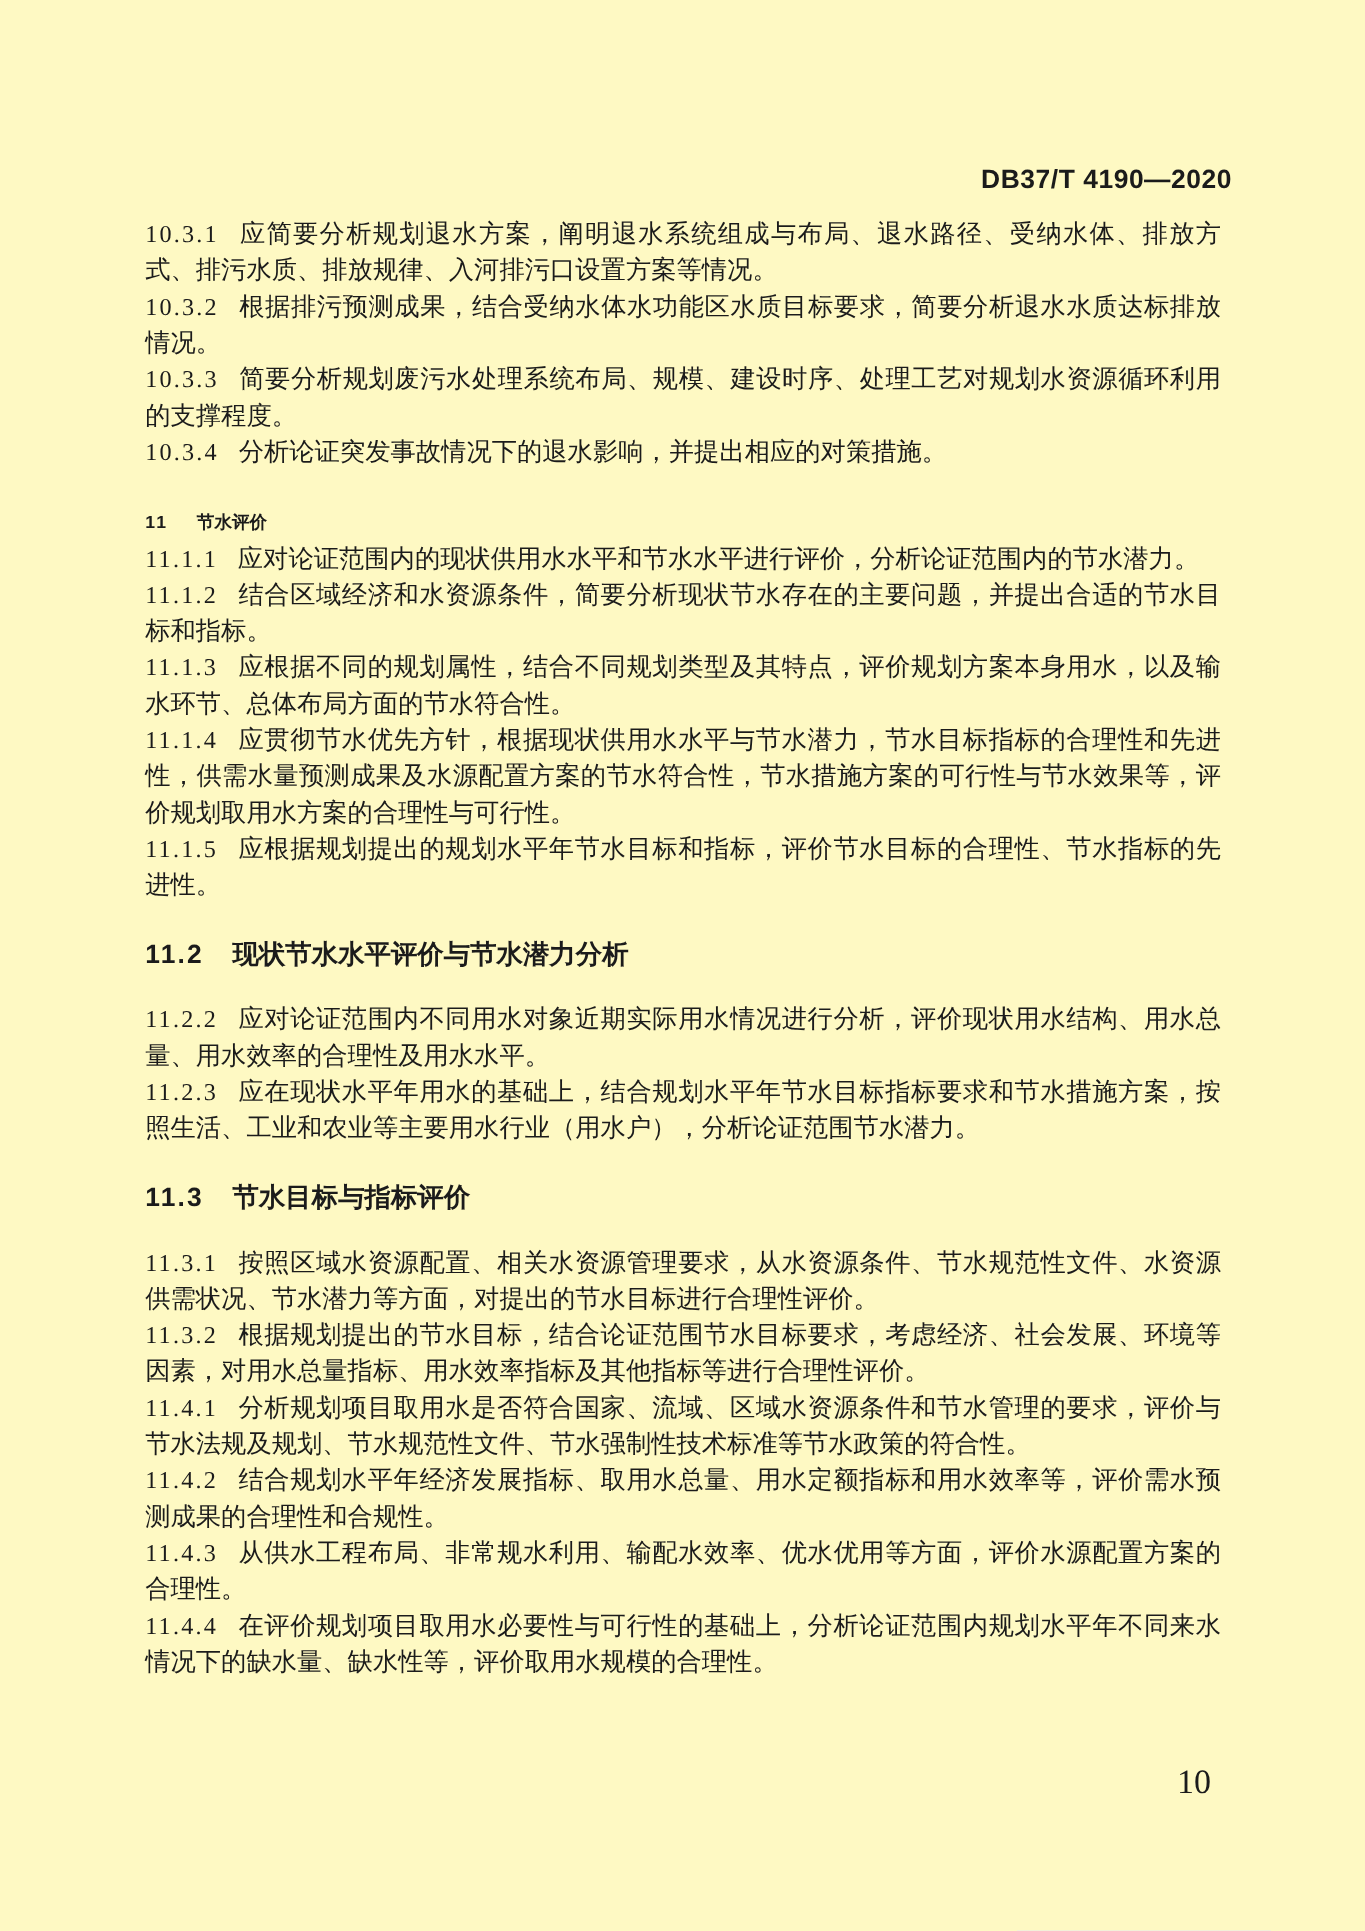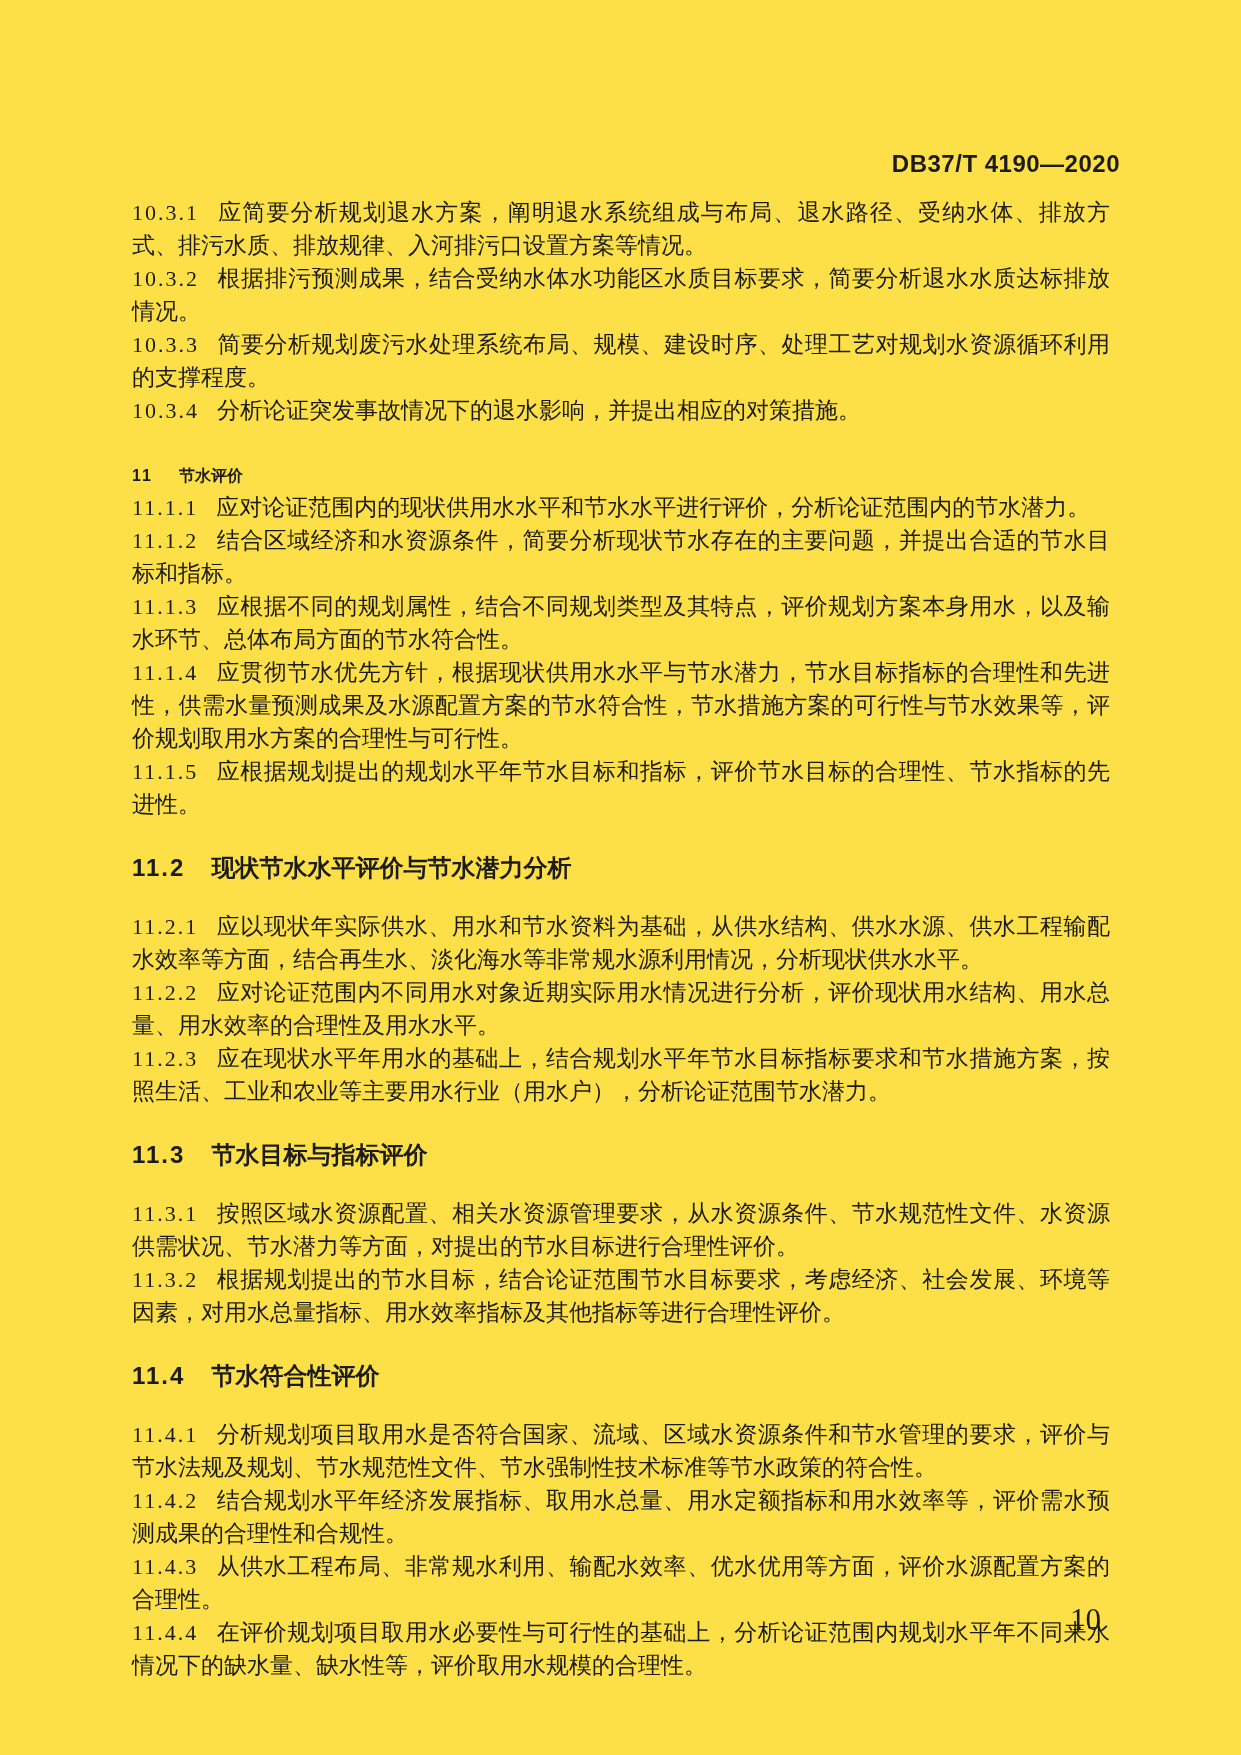--- a/index.html
+++ b/index.html
@@ -5,21 +5,21 @@
   html, body {
     margin: 0;
     padding: 0;
     background: #e9e9e9;
   }
   .page {
     position: relative;
     width: 1241px;
     height: 1755px;
     margin: 0 auto;
-    background: #fde047;
+    background: #fef9c3;
     color: #1b1b1b;
     overflow: hidden;
   }
   
   .doc-header {
     position: absolute;
     top: 150px;
     right: 121px;
     font-family: "Liberation Sans", "DejaVu Sans", sans-serif;
     font-weight: 600;
@@ -99,27 +99,25 @@
       <span class="heading-num">11</span><span>节水评价</span>
     </h1>
 
     <div id="sections">
         <p class="clause"><span class="clause-num">11.1.1</span><span class="clause-text">应对论证范围内的现状供用水水平和节水水平进行评价，分析论证范围内的节水潜力。</span></p>
         <p class="clause"><span class="clause-num">11.1.2</span><span class="clause-text">结合区域经济和水资源条件，简要分析现状节水存在的主要问题，并提出合适的节水目标和指标。</span></p>
         <p class="clause"><span class="clause-num">11.1.3</span><span class="clause-text">应根据不同的规划属性，结合不同规划类型及其特点，评价规划方案本身用水，以及输水环节、总体布局方面的节水符合性。</span></p>
         <p class="clause"><span class="clause-num">11.1.4</span><span class="clause-text">应贯彻节水优先方针，根据现状供用水水平与节水潜力，节水目标指标的合理性和先进性，供需水量预测成果及水源配置方案的节水符合性，节水措施方案的可行性与节水效果等，评价规划取用水方案的合理性与可行性。</span></p>
         <p class="clause"><span class="clause-num">11.1.5</span><span class="clause-text">应根据规划提出的规划水平年节水目标和指标，评价节水目标的合理性、节水指标的先进性。</span></p>
         <h2 class="section-heading"><span class="heading-num">11.2</span><span>现状节水水平评价与节水潜力分析</span></h2>
-        <p class="clause"><span class="clause-num">11.2.1</span><span class="clause-text">应以现状年实际供水、用水和节水资料为基础，从供水结构、供水水源、供水工程输配水效率等方面，结合再生水、淡化海水等非常规水源利用情况，分析现状供水水平。</span></p>
         <p class="clause"><span class="clause-num">11.2.2</span><span class="clause-text">应对论证范围内不同用水对象近期实际用水情况进行分析，评价现状用水结构、用水总量、用水效率的合理性及用水水平。</span></p>
         <p class="clause"><span class="clause-num">11.2.3</span><span class="clause-text">应在现状水平年用水的基础上，结合规划水平年节水目标指标要求和节水措施方案，按照生活、工业和农业等主要用水行业（用水户），分析论证范围节水潜力。</span></p>
         <h2 class="section-heading"><span class="heading-num">11.3</span><span>节水目标与指标评价</span></h2>
         <p class="clause"><span class="clause-num">11.3.1</span><span class="clause-text">按照区域水资源配置、相关水资源管理要求，从水资源条件、节水规范性文件、水资源供需状况、节水潜力等方面，对提出的节水目标进行合理性评价。</span></p>
         <p class="clause"><span class="clause-num">11.3.2</span><span class="clause-text">根据规划提出的节水目标，结合论证范围节水目标要求，考虑经济、社会发展、环境等因素，对用水总量指标、用水效率指标及其他指标等进行合理性评价。</span></p>
-        <h2 class="section-heading"><span class="heading-num">11.4</span><span>节水符合性评价</span></h2>
         <p class="clause"><span class="clause-num">11.4.1</span><span class="clause-text">分析规划项目取用水是否符合国家、流域、区域水资源条件和节水管理的要求，评价与节水法规及规划、节水规范性文件、节水强制性技术标准等节水政策的符合性。</span></p>
         <p class="clause"><span class="clause-num">11.4.2</span><span class="clause-text">结合规划水平年经济发展指标、取用水总量、用水定额指标和用水效率等，评价需水预测成果的合理性和合规性。</span></p>
         <p class="clause"><span class="clause-num">11.4.3</span><span class="clause-text">从供水工程布局、非常规水利用、输配水效率、优水优用等方面，评价水源配置方案的合理性。</span></p>
         <p class="clause"><span class="clause-num">11.4.4</span><span class="clause-text">在评价规划项目取用水必要性与可行性的基础上，分析论证范围内规划水平年不同来水情况下的缺水量、缺水性等，评价取用水规模的合理性。</span></p>
       </div>
   </main>
 
   <div class="doc-footer">
     <span>10</span>
   </div>

